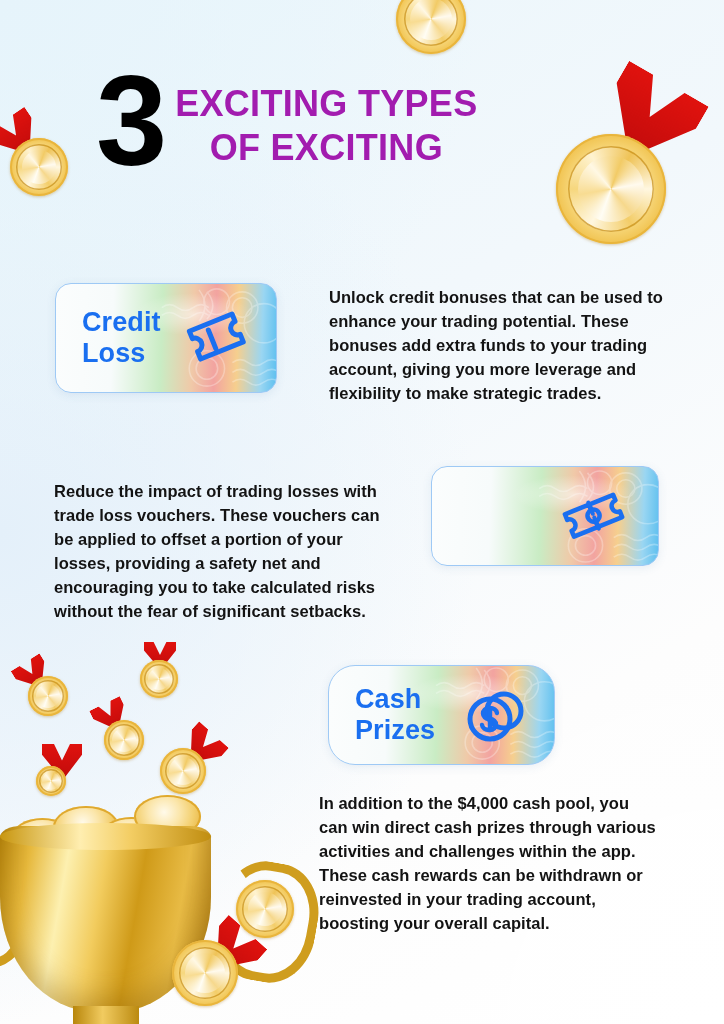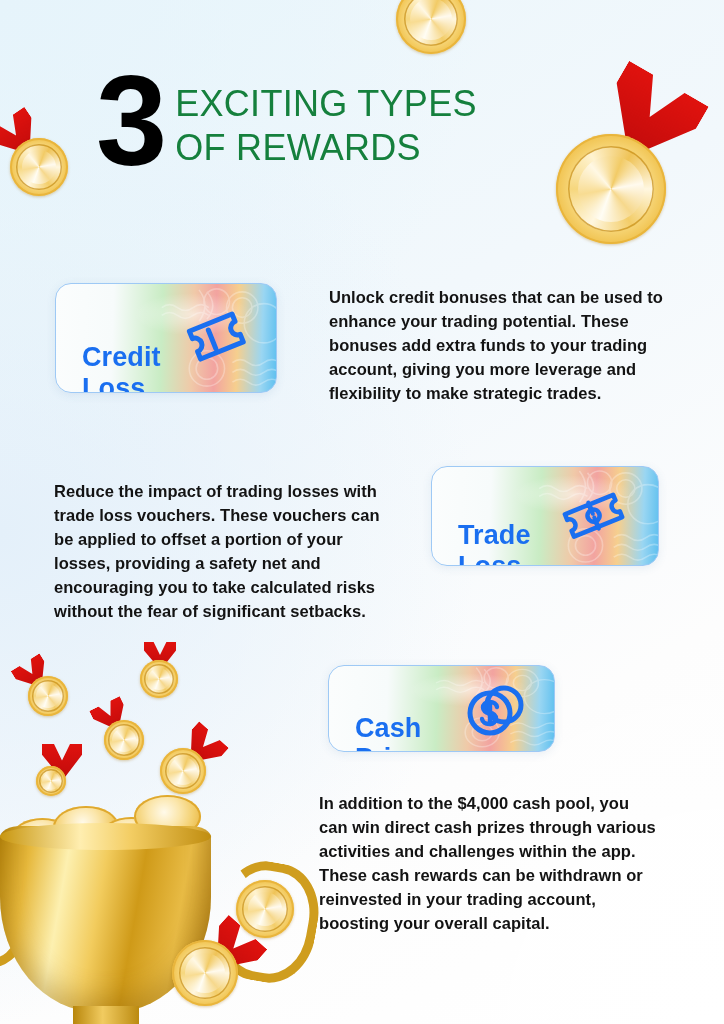--- a/index.html
+++ b/index.html
@@ -76,22 +76,22 @@
 
   
   .headline{ position:absolute; left:96px; top:66px; width:470px; }
   .hl-row{ display:flex; align-items:flex-start; }
   .big3{
     font-size:128px; line-height:.86; font-weight:800; color:#000;
     letter-spacing:-4px; margin-right:12px;
   }
   .hl-lines{ padding-top:16px; }
   .hl-l{
-    font-size:36px; font-weight:400; color:#15803d;
-    letter-spacing:.3px; line-height:1.22; white-space:nowrap;
+    font-size:36px; font-weight:700; color:#a21caf;
+    letter-spacing:.3px; line-height:1.22; white-space:nowrap;text-align:center;
   }
   .hl-l.indent{ padding-left:92px; }
 
   
   .card{
     position:absolute; border-radius:16px;
     border:1.5px solid #9ec9f5;
     background:
       radial-gradient(closest-side at 62% 28%, rgba(255,255,255,.55), rgba(255,255,255,0) 70%),
       linear-gradient(92deg,
@@ -100,21 +100,21 @@
     box-shadow:0 2px 10px rgba(60,110,160,.10);
     overflow:hidden;
   }
   .card .texture{
     position:absolute; right:0; top:0; width:58%; height:100%;
     opacity:.33; pointer-events:none;
   }
   .card-label{
     position:absolute; left:26px; top:50%; transform:translateY(-50%);
     font-size:27px; font-weight:800; color:#1a6ff0;
-    line-height:1.14; letter-spacing:.1px;margin-top:35px;
+    line-height:1.14; letter-spacing:.1px;
   }
   .card-icon{
     position:absolute; right:22px; top:50%; transform:translateY(-50%);
   }
 
   
   .para{
     position:absolute;
     font-size:16.5px; line-height:1.45; font-weight:700;
     color:#131313; letter-spacing:.05px;
@@ -138,21 +138,21 @@
   <div class="medal deco" style="left:556px; top:134px; width:110px; height:110px;">
     <div class="ribbon" style="left:46px; top:-56px; width:92px; height:84px; transform:rotate(30deg);"></div>
     <div class="disc"></div>
   </div>
 
   <div class="headline">
     <div class="hl-row">
       <div class="big3">3</div>
       <div class="hl-lines">
         <div class="hl-l">EXCITING TYPES</div>
-        <div class="hl-l">OF REWARDS</div>
+        <div class="hl-l">OF EXCITING</div>
       </div>
     </div>
   </div>
 
   <div class="card" style="left:55px; top:283px; width:222px; height:110px;">
     <svg class="texture" viewBox="0 0 130 110" preserveAspectRatio="none">
       <g fill="none" stroke="#ffffff" stroke-width="1.6" opacity=".85">
         <circle cx="96" cy="24" r="16"></circle>
           <circle cx="96" cy="24" r="10"></circle>
         <circle cx="118" cy="40" r="20"></circle>
@@ -193,34 +193,30 @@
         <path d="M60 6 q12 14 0 28 M52 4 q12 16 0 32"></path>
         <path d="M12 22 q8 -6 16 0 t16 0 t16 0"></path>
         <path d="M12 30 q8 -6 16 0 t16 0 t16 0"></path>
         <path d="M86 72 q8 -6 16 0 t16 0 t16 0"></path>
         <path d="M86 82 q8 -6 16 0 t16 0 t16 0"></path>
         <path d="M86 92 q8 -6 16 0 t16 0 t16 0"></path>
         <circle cx="58" cy="80" r="17"></circle>
           <circle cx="58" cy="80" r="10"></circle>
       </g>
     </svg>
-    <div class="card-label">
-      <div>Trade</div>
-      <div>Loss</div>
-    </div>
     <svg class="card-icon" width="76" height="64" viewBox="0 0 76 64">
       <g transform="rotate(-22 38 32)" fill="none" stroke="#1a6ff0" stroke-width="4.6" stroke-linejoin="round" stroke-linecap="round">
         <path d="M8 18 h26 v6 a6 6 0 0 0 0 12 v6 h-26 v-6 a6 6 0 0 0 0 -12 z"></path>
         <path d="M34 18 h26 v6 a6 6 0 0 0 0 12 v6 h-26 v-6 a6 6 0 0 0 0 -12 z"></path>
         <path d="M34 16 v4 M34 24 v4 M34 32 v4 M34 40 v4" stroke-width="4"></path>
       </g>
     </svg>
   </div>
 
-  <div class="card" style="left:328px; top:665px; width:227px; height:87px;">
+  <div class="card" style="left:328px; top:665px; width:227px; height:100px;border-radius:27px;">
     <svg class="texture" viewBox="0 0 130 100" preserveAspectRatio="none">
       <g fill="none" stroke="#ffffff" stroke-width="1.6" opacity=".85">
         <circle cx="98" cy="20" r="16"></circle>
           <circle cx="98" cy="20" r="9"></circle>
         <circle cx="120" cy="36" r="20"></circle>
           <circle cx="72" cy="14" r="12"></circle>
         <path d="M60 4 q12 14 0 28 M52 2 q12 16 0 32"></path>
         <path d="M12 20 q8 -6 16 0 t16 0 t16 0"></path>
         <path d="M12 28 q8 -6 16 0 t16 0 t16 0"></path>
         <path d="M86 70 q8 -6 16 0 t16 0 t16 0"></path>

